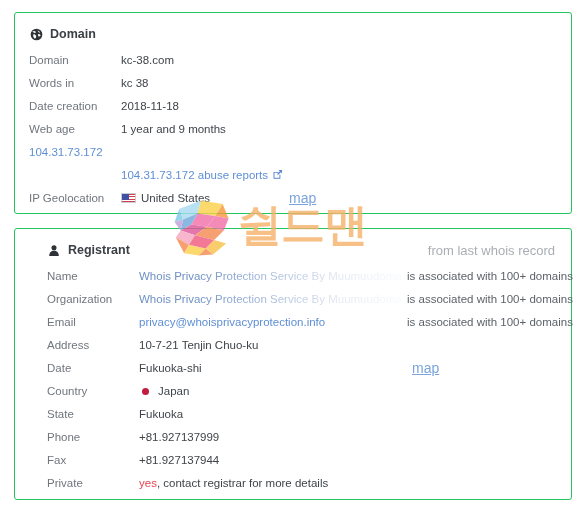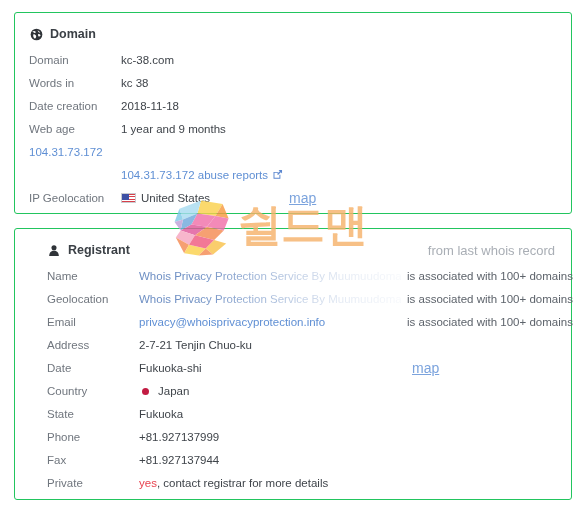--- a/index.html
+++ b/index.html
@@ -300,38 +300,38 @@
 
     <div class="row">
       <div class="lbl">Name</div>
       <div class="val">
         <span class="fade-wrap"><span class="fade-text">Whois Privacy Protection Service By Muumuudomain</span></span>
         <span class="assoc">is associated with 100+ domains</span>
       </div>
     </div>
 
     <div class="row">
-      <div class="lbl">Geolocation</div>
+      <div class="lbl">Organization</div>
       <div class="val">
         <span class="fade-wrap"><span class="fade-text">Whois Privacy Protection Service By Muumuudomain</span></span>
         <span class="assoc">is associated with 100+ domains</span>
       </div>
     </div>
 
     <div class="row">
       <div class="lbl">Email</div>
       <div class="val">
         <a class="lnk" href="#">privacy@whoisprivacyprotection.info</a>
         <span class="assoc">is associated with 100+ domains</span>
       </div>
     </div>
 
     <div class="row">
       <div class="lbl">Address</div>
-      <div class="val">2-7-21 Tenjin Chuo-ku</div>
+      <div class="val">10-7-21 Tenjin Chuo-ku</div>
     </div>
 
     <div class="row">
       <div class="lbl">Date</div>
       <div class="val">
         <span>Fukuoka-shi</span>
         <a class="map-link map-city" href="#">map</a>
       </div>
     </div>
 

